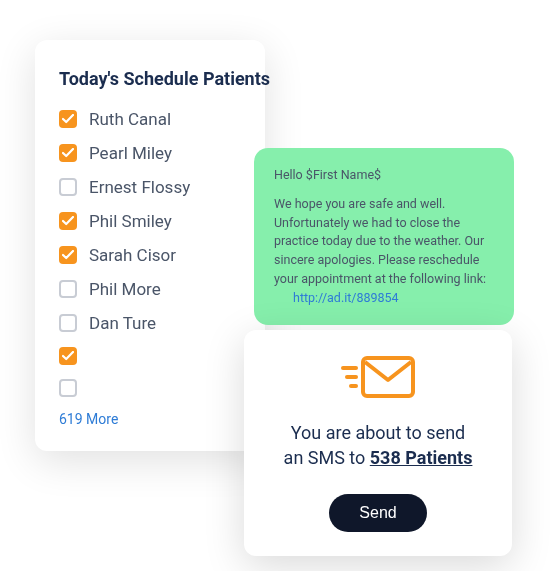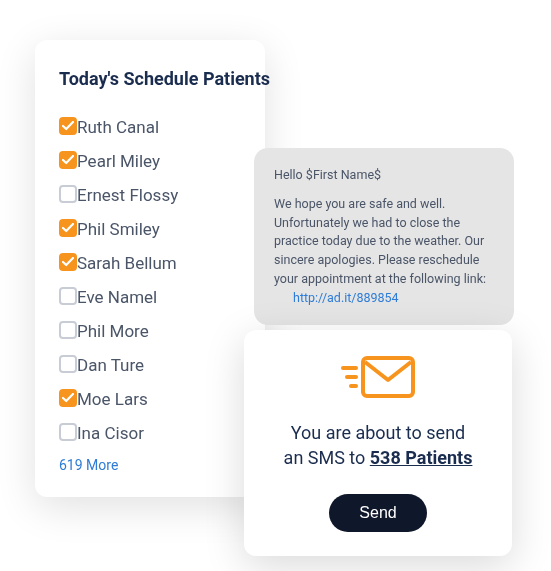--- a/index.html
+++ b/index.html
@@ -18,25 +18,27 @@
   width: 230px;
   background: #fff;
   border-radius: 12px;
   padding: 28px 24px 24px 24px;
   box-shadow: 0 10px 40px rgba(0,0,0,0.12);
 }
 .schedule-title {
   font-size: 18px;
   font-weight: 700;
   color: #1b2d4f;
-  margin-bottom: 28px;
+  margin-bottom: 20px;
   white-space: nowrap;
 }
 .patient-row {
   display: flex;
+  align-items: center;
+  gap: 12px;
   margin-bottom: 14px;
 }
 .cbox {
   width: 18px;
   height: 18px;
   border-radius: 4px;
   flex-shrink: 0;
   display: flex;
   align-items: center;
   justify-content: center;
@@ -57,21 +59,21 @@
   font-size: 14px;
   color: #2e7cd6;
   margin-top: 8px;
   cursor: pointer;
 }
 .message-bubble {
   position: absolute;
   left: 254px;
   top: 148px;
   width: 260px;
-  background: #e5e5e5;
+  background: #86efac;
   border-radius: 14px;
   padding: 18px 20px;
   font-size: 12.5px;
   color: #4a5568;
   line-height: 1.5;
 }
 .message-greeting { margin-bottom: 10px; }
 .message-link { color: #2e7cd6; padding-left: 19px; }
 .send-card {
   position: absolute;
@@ -140,45 +142,39 @@
           </svg>
         </div>
         <div class="patient-name">Phil Smiley</div>
       </div>
       <div class="patient-row">
         <div class="cbox checked">
           <svg width="12" height="10" viewBox="0 0 12 10">
             <path d="M1 5 L4.2 8 L11 1" stroke="#fff" stroke-width="2.2" fill="none" stroke-linecap="round" stroke-linejoin="round"></path>
           </svg>
         </div>
-        <div class="patient-name">Sarah Bellum</div>
-      </div>
-      <div class="patient-row">
-        <div class="cbox unchecked"></div>
-        <div class="patient-name">Eve Namel</div>
+        <div class="patient-name">Sarah Cisor</div>
       </div>
       <div class="patient-row">
         <div class="cbox unchecked"></div>
         <div class="patient-name">Phil More</div>
       </div>
       <div class="patient-row">
         <div class="cbox unchecked"></div>
         <div class="patient-name">Dan Ture</div>
       </div>
       <div class="patient-row">
         <div class="cbox checked">
           <svg width="12" height="10" viewBox="0 0 12 10">
             <path d="M1 5 L4.2 8 L11 1" stroke="#fff" stroke-width="2.2" fill="none" stroke-linecap="round" stroke-linejoin="round"></path>
           </svg>
         </div>
-        <div class="patient-name">Moe Lars</div>
-      </div>
-      <div class="patient-row">
-        <div class="cbox unchecked"></div>
-        <div class="patient-name">Ina Cisor</div>
+      </div>
+      <div class="patient-row">
+        <div class="cbox unchecked"></div>
       </div>
     </div>
   <div class="more-link">619 More</div>
 </div>
 
 <div class="message-bubble">
   <div class="message-greeting">Hello $First Name$</div>
   <div>
     <span>We hope you are safe and well. Unfortunately we had to close the practice today due to the weather. Our sincere apologies. Please reschedule your appointment at the following link: </span><span class="message-link">http://ad.it/889854</span>
   </div>

